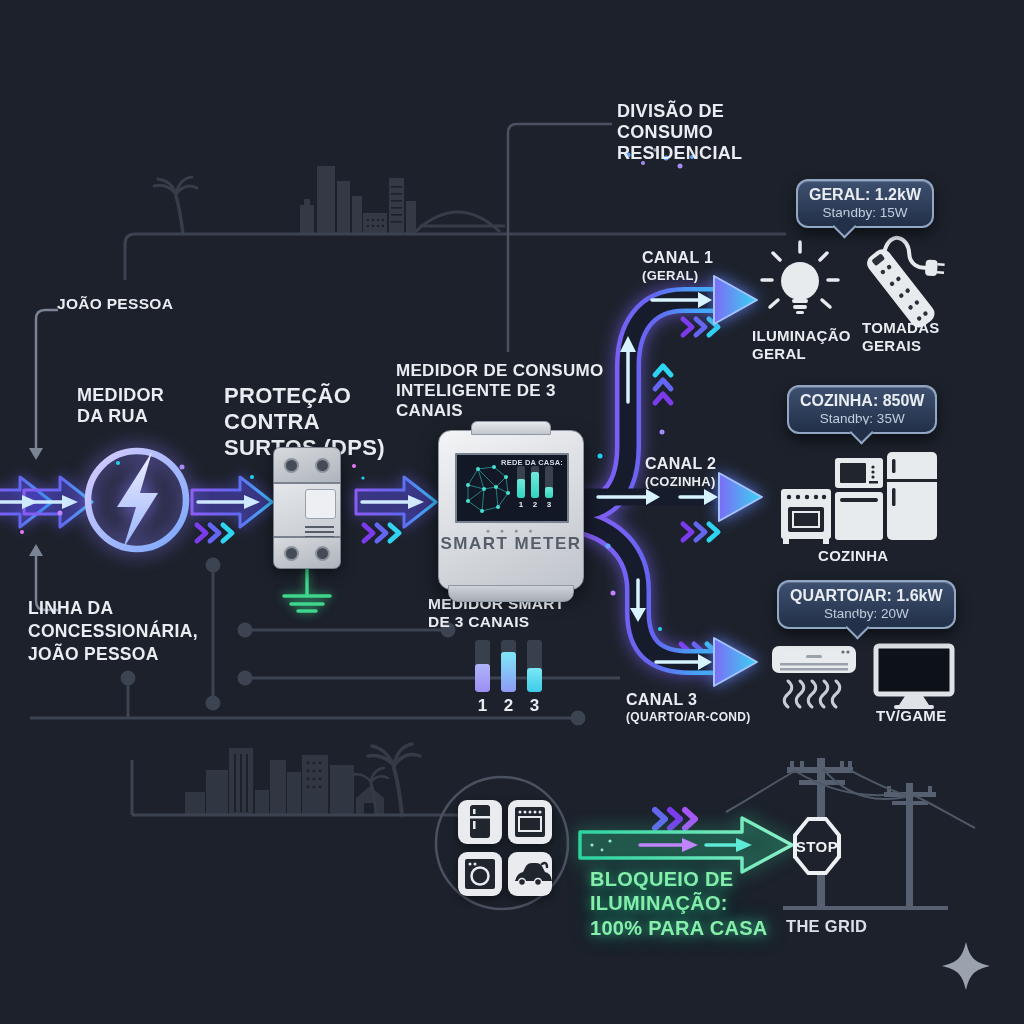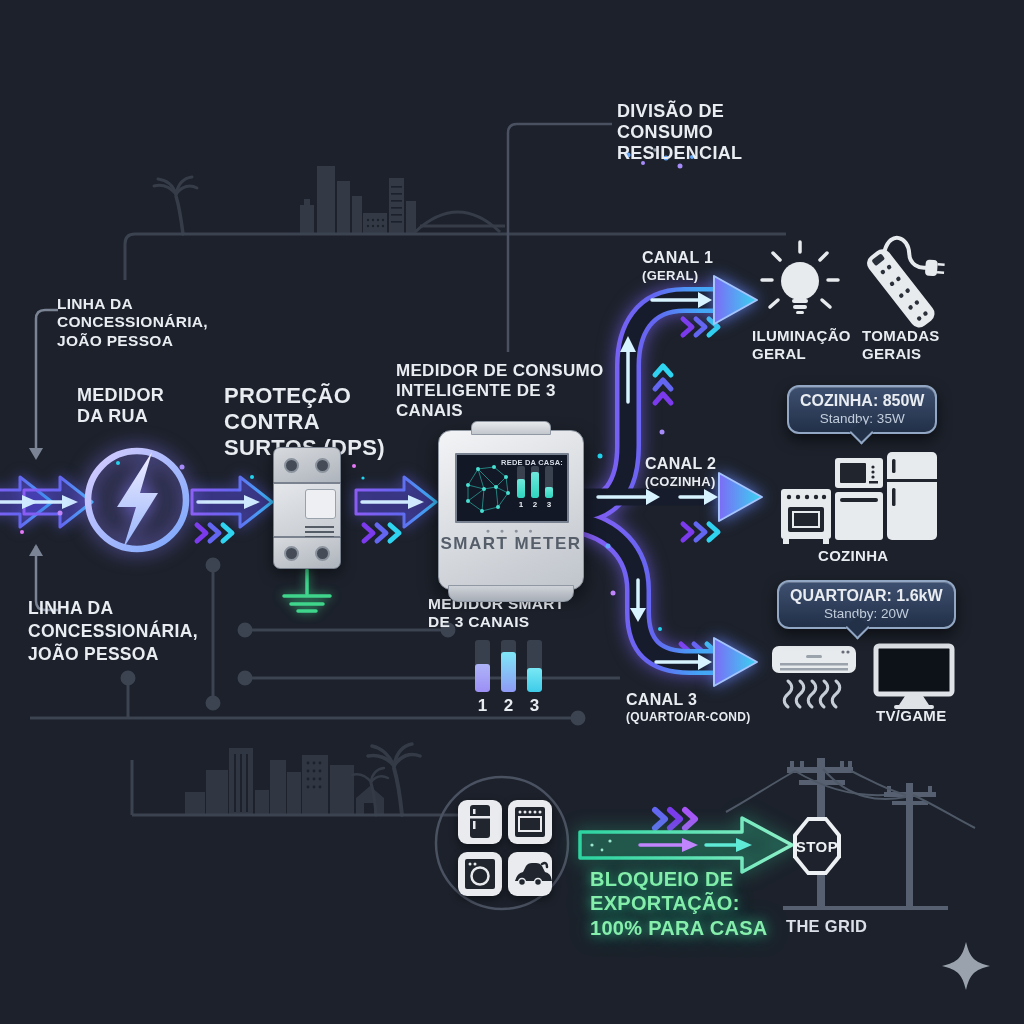--- a/index.html
+++ b/index.html
@@ -442,21 +442,20 @@
     <rect x="894" y="705" width="40" height="4" rx="2" fill="#dfe3e8"></rect>
   </g>
 </svg>
 
 <div class="lbl" style="left:617px;top:101px;width:195px;font-size:18px;">
   <span class="ln">DIVISÃO DE CONSUMO</span>
   <span class="ln">RESIDENCIAL</span>
 </div>
 
 <div class="lbl" style="left:57px;top:295px;width:200px;font-size:15.5px;">
-  <span class="ln">LINHA DA CONCESSIONÁRIA,</span>
   <span class="ln">JOÃO PESSOA</span>
 </div>
 
 <div class="lbl ctr" style="left:77px;top:385px;width:118px;font-size:18px;">
   <span class="ln">MEDIDOR</span>
   <span class="ln">DA RUA</span>
 </div>
 
 <div class="lbl ctr" style="left:224px;top:383px;width:172px;font-size:22px;">
   <span class="ln">PROTEÇÃO CONTRA</span>
@@ -484,46 +483,50 @@
 </div>
 <div class="lbl ctr" style="left:626px;top:691px;width:126px;font-size:16px;">
   <span class="ln">CANAL 3</span>
   <span class="ln" style="font-size:12px;">(QUARTO/AR-COND)</span>
 </div>
 
 <div class="lbl ctr" style="left:752px;top:327px;width:96px;font-size:15px;">
   <span class="ln">ILUMINAÇÃO</span>
   <span class="ln">GERAL</span>
 </div>
-<div class="lbl ctr" style="left:862px;top:327px;width:92px;font-size:15px;">
+<div class="lbl ctr" style="left:862px;top:319px;width:92px;font-size:15px;">
   <span class="ln">TOMADAS</span>
   <span class="ln">GERAIS</span>
 </div>
 <div class="lbl ctr" style="left:818px;top:547px;width:84px;font-size:15px;">
   <span class="ln">COZINHA</span>
 </div>
 <div class="lbl ctr" style="left:876px;top:707px;width:76px;font-size:15px;">
   <span class="ln">TV/GAME</span>
 </div>
 
 <div class="lbl ctr" style="left:428px;top:595px;width:165px;font-size:15.5px;">
   <span class="ln">MEDIDOR SMART</span>
   <span class="ln">DE 3 CANAIS</span>
 </div>
 
 <div class="lbl ctr export-txt" style="left:590px;top:867px;width:178px;font-size:20px;line-height:1.22;">
   <span class="ln">BLOQUEIO DE</span>
-  <span class="ln">EXPORTAÇÃO:</span>
+  <span class="ln">ILUMINAÇÃO:</span>
   <span class="ln">100% PARA CASA</span>
 </div>
 
 <div class="lbl" style="left:786px;top:917px;width:90px;font-size:16.5px;color:#dbe0e8;">
   <span class="ln">THE GRID</span>
 </div>
 
+<div class="badge b1" style="left:796px;top:179px;">
+  <div class="bt">GERAL: 1.2kW</div>
+  <div class="bs">Standby: 15W</div>
+</div>
 <div class="badge b2" style="left:787px;top:385px;">
   <div class="bt">COZINHA: 850W</div>
   <div class="bs">Standby: 35W</div>
 </div>
 <div class="badge b3" style="left:777px;top:580px;">
   <div class="bt">QUARTO/AR: 1.6kW</div>
   <div class="bs">Standby: 20W</div>
 </div>
 
 <div class="dps">

